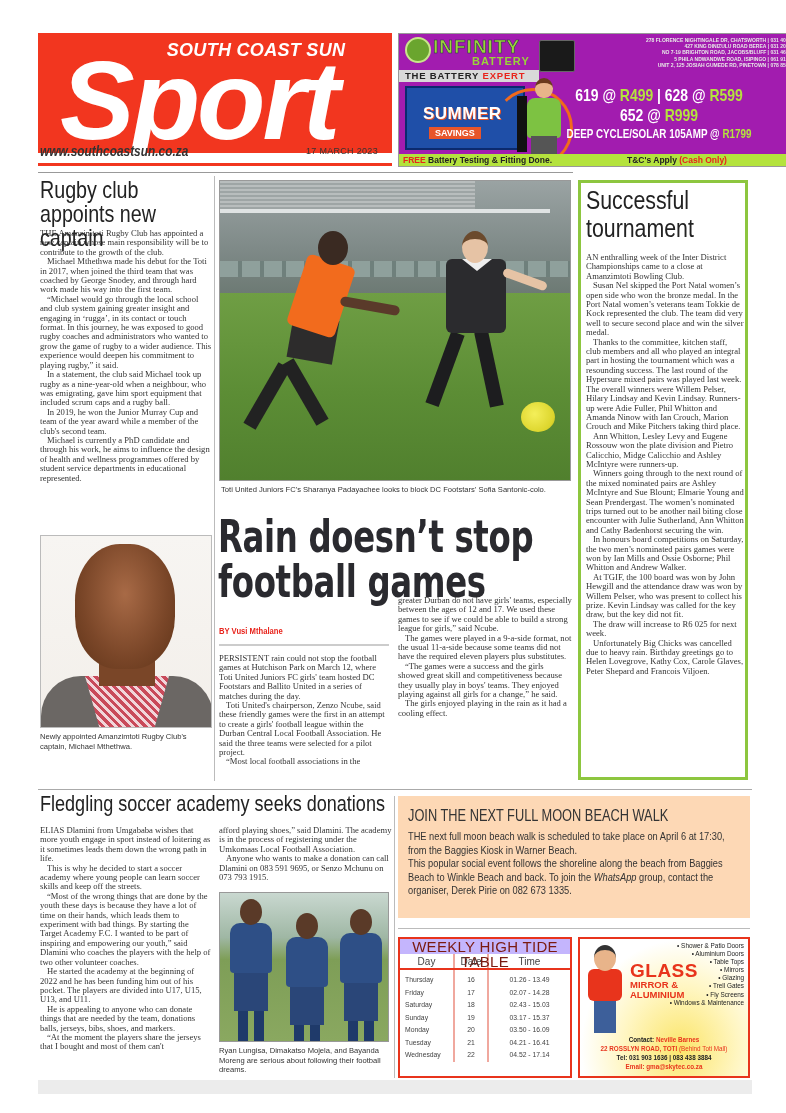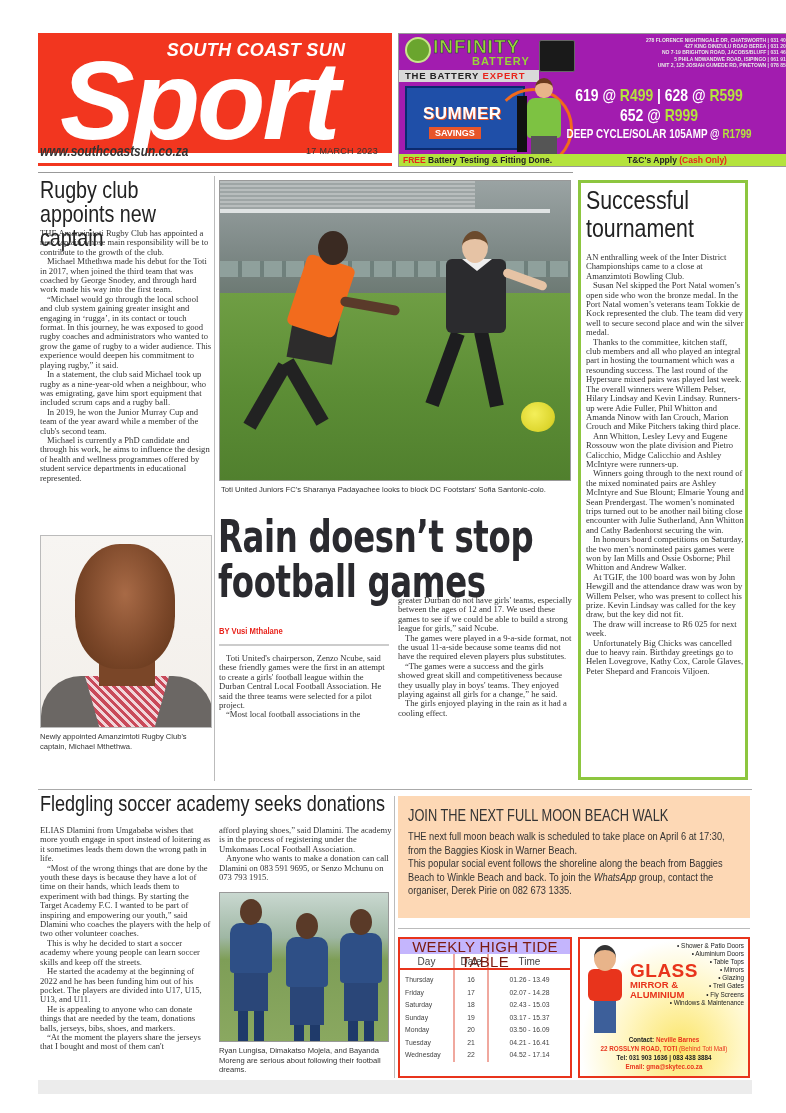--- a/index.html
+++ b/index.html
@@ -245,20 +245,21 @@
 </div>
 <div class="abs caption rain-caption">Toti United Juniors FC's Sharanya Padayachee looks to block DC Footstars' Sofia Santonic-colo.</div>
 
 <div class="abs rain-headline">
   <div>Rain doesn’t stop</div>
   <div>football games</div>
 </div>
 <div class="abs byline">BY Vusi Mthalane</div>
 <div class="abs byline-rule"></div>
 <div class="abs body-text rain-col1">
+  <p class="first">PERSISTENT rain could not stop the football games at Hutchison Park on March 12, where Toti United Juniors FC girls' team hosted DC Footstars and Ballito United in a series of matches during the day.</p>
   <p>Toti United's chairperson, Zenzo Ncube, said these friendly games were the first in an attempt to create a girls' football league within the Durban Central Local Football Association. He said the three teams were selected for a pilot project.</p>
   <p>“Most local football associations in the</p>
 </div>
 <div class="abs body-text rain-col2">
   <p class="first">greater Durban do not have girls' teams, especially between the ages of 12 and 17. We used these games to see if we could be able to build a strong league for girls,” said Ncube.</p>
   <p>The games were played in a 9-a-side format, not the usual 11-a-side because some teams did not have the required eleven players plus substitutes.</p>
   <p>“The games were a success and the girls showed great skill and competitiveness because they usually play in boys' teams. They enjoyed playing against all girls for a change,” he said.</p>
   <p>The girls enjoyed playing in the rain as it had a cooling effect.</p>
 </div>
 
@@ -276,22 +277,22 @@
   <p>At TGIF, the 100 board was won by John Hewgill and the attendance draw was won by Willem Pelser, who was present to collect his prize. Kevin Lindsay was called for the key draw, but the key did not fit.</p>
   <p>The draw will increase to R6 025 for next week.</p>
   <p>Unfortunately Big Chicks was cancelled due to heavy rain. Birthday greetings go to Helen Lovegrove, Kathy Cox, Carole Glaves, Peter Shepard and Francois Viljoen.</p>
 </div>
 
 <div class="abs mid-rule"></div>
 
 <div class="abs h-light fl-title">Fledgling soccer academy seeks donations</div>
 <div class="abs body-text fl-col1">
   <p class="first">ELIAS Dlamini from Umgababa wishes that more youth engage in sport instead of loitering as it sometimes leads them down the wrong path in life.</p>
+  <p>This is why he decided to start a soccer academy where young people can learn soccer skills and keep off the streets.</p>
   <p>“Most of the wrong things that are done by the youth these days is because they have a lot of time on their hands, which leads them to experiment with bad things. By starting the Target Academy F.C. I wanted to be part of inspiring and empowering our youth,” said Dlamini who coaches the players with the help of two other volunteer coaches.</p>
-  <p>This is why he decided to start a soccer academy where young people can learn soccer skills and keep off the streets.</p>
   <p>He started the academy at the beginning of 2022 and he has been funding him out of his pocket. The players are divided into U17, U15, U13, and U11.</p>
   <p>He is appealing to anyone who can donate things that are needed by the team, donations balls, jerseys, bibs, shoes, and markers.</p>
   <p>“At the moment the players share the jerseys that I bought and most of them can't</p>
 </div>
 <div class="abs body-text fl-col2">
   <p class="first">afford playing shoes,” said Dlamini. The academy is in the process of registering under the Umkomaas Local Football Association.</p>
   <p>Anyone who wants to make a donation can call Dlamini on 083 591 9695, or Senzo Mchunu on 073 793 1915.</p>
 </div>
 <div class="abs kids-photo">
   <div class="kid" style="left:8px; top:6px;">

